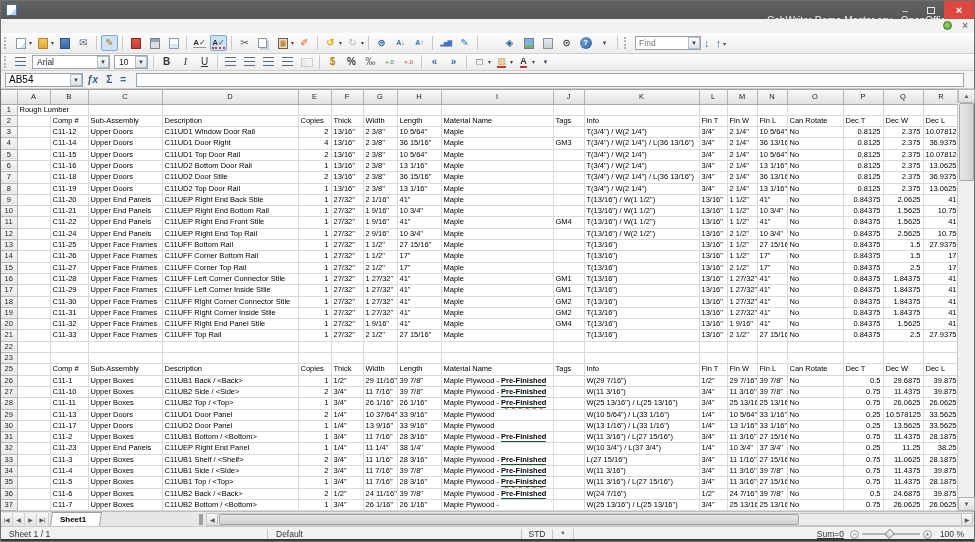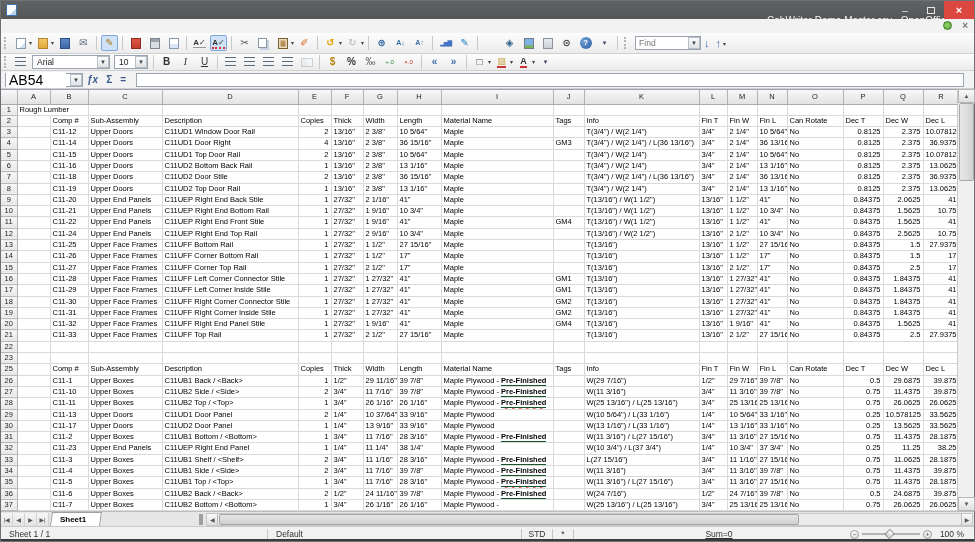--- a/index.html
+++ b/index.html
@@ -60,21 +60,21 @@
 
   .combo { height:14px; border:1px solid #9aa4ae; background:#fff; display:flex; align-items:center; font-size:8.5px; color:#222; margin:0 2px; }
   .combo .cv { padding-left:4px; flex:1; }
   .bolder { font-weight:bold; font-size:10px; color:#333; }
   .ital { font-style:italic; font-family:"Liberation Serif",serif; font-size:10px; color:#333; }
   .undl { text-decoration:underline; font-size:10px; color:#333; }
 
   
   .formulabar { position:absolute; left:0; top:70px; width:100%; height:18px; background:#f3f3f3; border-bottom:1px solid #cfcfcf; display:flex; align-items:center; }
   .namebox { width:78px; height:14px; margin-left:4px; border:1px solid #9aa4ae; background:#fff; display:flex; align-items:center; }
-  .namebox input { width:60px; border:0; outline:0; font-size:14px; padding-left:3px; font-family:inherit; }
+  .namebox input { width:60px; border:0; outline:0; font-size:10px; padding-left:3px; font-family:inherit; }
   .fb-ic { margin:0 4px; font-size:10px; color:#3b5a8c; font-weight:bold; }
   .fb-input { flex:1; height:14px; margin:0 10px 0 6px; border:1px solid #9aa4ae; background:#fff; }
 
   
   .grid-wrap { position:absolute; left:0; top:88px; width:958px; height:422px; overflow:hidden; background:#fff; border-top:1px solid #9aa4ae; }
   table.grid { border-collapse:collapse; table-layout:fixed; width:942px; font-size:7.5px; color:#000; }
   table.grid th { background:linear-gradient(#f8f8f8,#e2e2e2); border-right:1px solid #b3b3b3; border-bottom:1px solid #a9a9a9; font-weight:normal; font-size:7.5px; color:#222; height:14px; text-align:center; overflow:hidden; }
   table.grid td { border-right:1px solid #dadada; border-bottom:1px solid #dadada; padding:0 2px; height:10.3px; line-height:10.3px; white-space:nowrap; overflow:hidden; }
   table.grid td.rh { background:linear-gradient(#f8f8f8,#e6e6e6); border-right:1px solid #b3b3b3; border-bottom:1px solid #b9b9b9; text-align:center; padding:0; color:#222; }
   table.grid td.num { text-align:right; }
@@ -100,21 +100,21 @@
   .hthumb { position:absolute; left:12px; width:580px; height:11px; background:linear-gradient(#e6e6e6,#d0d0d0); border:1px solid #a5a5a5; border-radius:2px; }
 
   
   .statusbar { position:absolute; left:0; top:525px; width:100%; height:15px; background:#f1f1f1; border-top:1px solid #c9c9c9; display:flex; align-items:center; font-size:8.5px; color:#333; }
   .sb-sep { width:1px; height:10px; background:#c4c4c4; }
   .sb-f1 { width:266px; padding-left:8px; }
   .sb-f2 { width:253px; padding-left:8px; }
   .sb-f3 { width:30px; text-align:center; }
   .sb-f4 { width:20px; text-align:center; }
   .sb-f5 { width:20px; }
-  .sb-sum { width:250px; text-align:center;text-decoration:underline; }
+  .sb-sum { width:250px; text-align:right;text-decoration:underline; }
   .zoomctl { display:flex; align-items:center; margin-left:6px; }
   .zbtn { width:9px; height:9px; border-radius:50%; border:1px solid #9a9a9a; background:linear-gradient(#fdfdfd,#e2e2e2); font-size:7px; line-height:7px; color:#555; text-align:center; }
   .ztrack { width:58px; height:2px; background:#b5b5b5; margin:0 3px; position:relative; }
   .zthumb { position:absolute; left:24px; top:-3px; width:7px; height:8px; background:linear-gradient(#fdfdfd,#cfcfcf); border:1px solid #8f8f8f; transform:rotate(45deg); }
   .sb-zoomval { width:34px; text-align:right; padding-right:6px; margin-left:4px; }
   .win-bottom { position:absolute; left:0; bottom:0; width:100%; height:2px; background:#3a3b3d; }
 </style>
 </head>
 <body>
 
@@ -493,21 +493,21 @@
             <td>No</td>
             <td class="num">0.8125</td>
             <td class="num">2.375</td>
             <td class="num">10.078125</td>
           </tr>
           <tr>
             <td class="rh">6</td>
             <td></td>
             <td>C11-16</td>
             <td>Upper Doors</td>
-            <td>C11UD2 Bottom Back Rail</td>
+            <td>C11UD2 Bottom Door Rail</td>
             <td class="num">1</td>
             <td>13/16"</td>
             <td>2 3/8"</td>
             <td>13 1/16"</td>
             <td>Maple</td>
             <td></td>
             <td>T(3/4") / W(2 1/4")</td>
             <td>3/4"</td>
             <td>2 1/4"</td>
             <td>13 1/16"</td>

